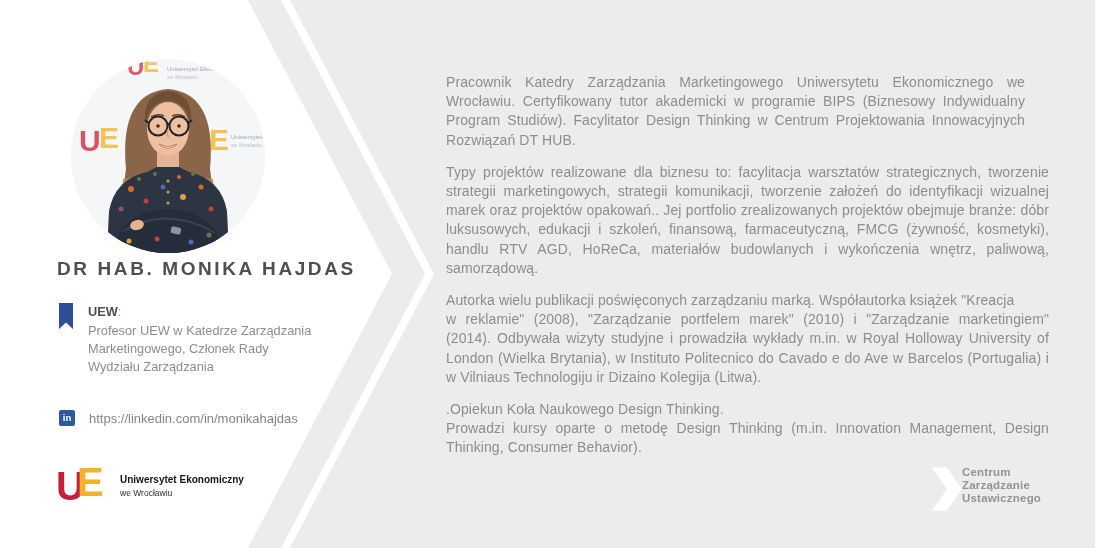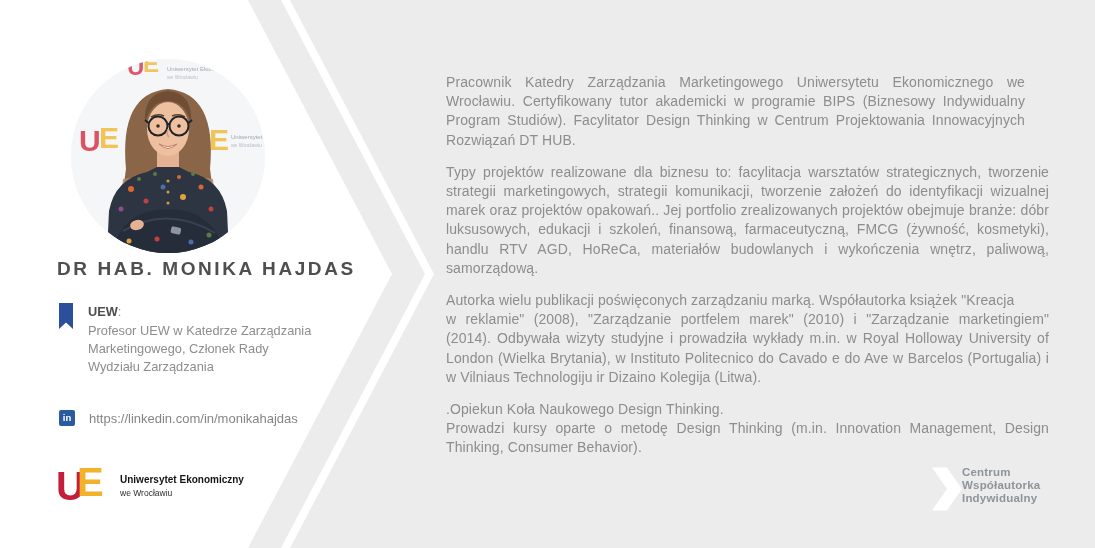--- a/index.html
+++ b/index.html
@@ -170,18 +170,18 @@
     <p>.Opiekun Koła Naukowego Design Thinking.
 Prowadzi kursy oparte o metodę Design Thinking (m.in. Innovation Management, Design Thinking, Consumer Behavior).</p>
   </div>
 
   <div class="footer-logo">
     <svg width="30" height="46" viewBox="0 0 32 46">
       <polygon points="0,0 16,0 32,23 16,46 0,46 16,23" fill="#ffffff"></polygon>
     </svg>
     <div class="cku-text">
       <div>Centrum</div>
-      <div>Współautorka</div>
-      <div>Indywidualny</div>
+      <div>Zarządzanie</div>
+      <div>Ustawicznego</div>
     </div>
   </div>
 
 </div>
 
 </body></html>

